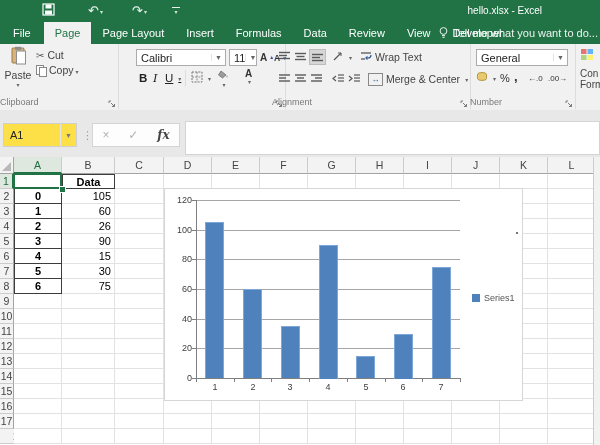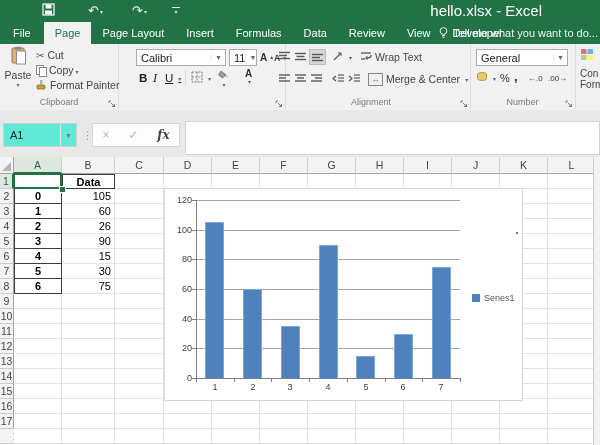--- a/index.html
+++ b/index.html
@@ -4,51 +4,51 @@
 <style>
   html,body{margin:0;padding:0;background:#fff;}
   .app{position:relative;width:600px;height:445px;overflow:hidden;
        font-family:"Liberation Sans",sans-serif;-webkit-font-smoothing:antialiased;}
 
   
   .titlebar{position:absolute;left:0;top:0;width:600px;height:22px;background:#217346;color:#fff;}
   .qat{position:absolute;top:0;height:22px;display:flex;align-items:center;color:#fff;}
   .undo-glyph{font-size:13px;line-height:22px;color:#e8f2ec;}
   .dd-mini{font-size:6px;color:#cfe3d8;margin-left:1px;}
-  .win-title{position:absolute;top:0;right:58px;height:22px;line-height:22px;font-size:15px;color:#fff;}
+  .win-title{position:absolute;top:0;right:58px;height:22px;line-height:22px;font-size:10px;color:#fff;}
 
   
   .tabbar{position:absolute;left:0;top:22px;width:600px;height:22px;background:#217346;display:flex;align-items:flex-end;}
   .tab{height:22px;line-height:22px;padding:0 11px;font-size:11px;color:#fff;cursor:default;white-space:nowrap;}
   .tab.file{padding:0 13px;}
   .tab.active{background:#f1f1f1;color:#217346;}
   .tellme{position:absolute;right:2px;top:22px;height:22px;display:flex;align-items:center;gap:4px;
           color:rgba(255,255,255,.92);font-size:11px;white-space:nowrap;}
 
   
   .ribbon{position:absolute;left:0;top:44px;width:600px;height:66px;background:#f1f1f1;border-bottom:1px solid #d5d5d5;font-size:10.5px;color:#444;}
   .rgroup{position:absolute;top:0;height:65px;border-right:1px solid #dcdcdc;}
-  .glabel{position:absolute;bottom:2px;left:0;right:0;text-align:center;font-size:9px;color:#7a7a7a;}
+  .glabel{position:absolute;bottom:2px;left:0;right:0;font-size:9px;color:#7a7a7a;}
   .launcher{position:absolute;bottom:3px;right:2px;width:8px;height:8px;}
   .rbtn{position:absolute;display:flex;align-items:center;gap:3px;height:14px;cursor:default;white-space:nowrap;}
   .dd::after{content:"▾";font-size:6px;color:#666;margin-left:2px;}
   .combo{position:absolute;height:17px;background:#fff;border:1px solid #ababab;display:flex;align-items:center;
          font-size:11px;color:#222;padding-left:4px;box-sizing:border-box;}
   .combo .arr{margin-left:auto;font-size:7px;color:#666;padding:0 3px;border-left:1px solid #e4e4e4;}
   .pressed{background:#d6d6d6;outline:1px solid #bcbcbc;}
   .bigpaste{position:absolute;left:4px;top:2px;width:28px;height:48px;display:flex;flex-direction:column;align-items:center;}
   .bigpaste .lbl{font-size:10.5px;color:#444;margin-top:2px;}
   .redbar{display:block;width:11px;height:3px;background:#c00000;margin-top:0px;}
   .ylwbar{display:block;width:11px;height:3px;background:#ffd400;margin-top:0px;}
   .iconA{font-size:10px;font-weight:bold;color:#333;line-height:9px;}
   .cfclip{overflow:hidden;}
 
   
   .fbar{position:absolute;left:0;top:110px;width:600px;height:47px;background:#e8e8e8;}
-  .namebox{position:absolute;left:3px;top:13px;width:74px;height:24px;background:#5eead4;border:1px solid #cfcfcf;
+  .namebox{position:absolute;left:3px;top:13px;width:74px;height:24px;background:#fde047;border:1px solid #cfcfcf;
            display:flex;align-items:center;font-size:11px;color:#222;box-sizing:border-box;}
   .namebox .txt{padding-left:6px;}
   .namebox .arr{margin-left:auto;font-size:7px;color:#777;padding:0 4px;}
   .vdots{position:absolute;left:82px;top:13px;height:24px;line-height:24px;color:#9a9a9a;font-size:11px;}
   .fnbox{position:absolute;left:92px;top:13px;width:88px;height:24px;background:#fdfdfd;border:1px solid #d4d4d4;
          display:flex;align-items:center;justify-content:space-around;box-sizing:border-box;}
   .fngray{color:#b4b4b4;font-size:12px;}
   .fx{font-family:"DejaVu Serif",serif;font-style:italic;font-weight:bold;font-size:12px;color:#444;}
   .finput{position:absolute;left:185px;top:11px;width:415px;height:34px;background:#fff;border:1px solid #d4d4d4;box-sizing:border-box;}
 
@@ -156,29 +156,20 @@
       <div class="rbtn" style="left:36px;top:4px;">
         <span style="font-size:10px;color:#555;">✂</span>
         <span>Cut</span>
       </div>
       <div class="rbtn" style="left:36px;top:19px;">
         <span style="position:relative;width:10px;height:11px;">
           <span style="position:absolute;left:0;top:0;width:6px;height:8px;background:#fff;border:1px solid #888;"></span>
           <span style="position:absolute;left:3px;top:2.5px;width:6px;height:8px;background:#fff;border:1px solid #888;"></span>
         </span>
         <span class="dd">Copy</span>
-      </div>
-      <div class="rbtn" style="left:36px;top:34px;">
-        <span>
-          <svg width="11" height="11" viewBox="0 0 11 11">
-              <rect x="1" y="6" width="8" height="4" rx="1" fill="#c9a227" stroke="#8c6d1f" stroke-width="0.8"></rect>
-              <rect x="4" y="1" width="2.4" height="5" fill="#b0b0b0"></rect>
-            </svg>
-        </span>
-        <span>Format Painter</span>
       </div>
       <div class="glabel">Clipboard</div>
       <span class="launcher">
         <svg width="8" height="8" viewBox="0 0 8 8" stroke="#7a7a7a" stroke-width="1" fill="none">
             <path d="M1 3 V1 H3"></path>
             <path d="M3 3 L6.5 6.5"></path>
             <path d="M6.5 6.5 H4 M6.5 6.5 V4"></path>
           </svg>
       </span>
     </div>

